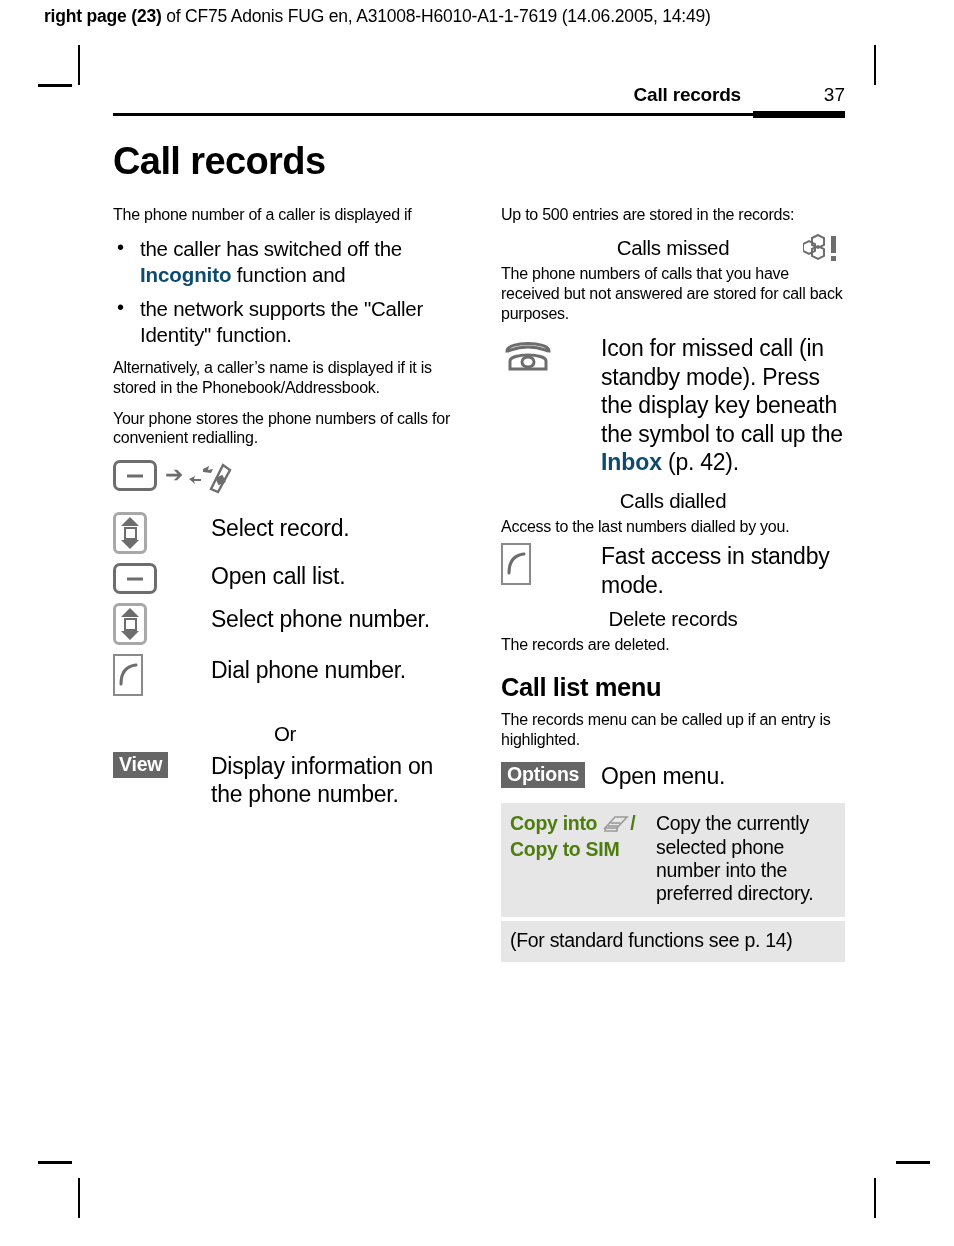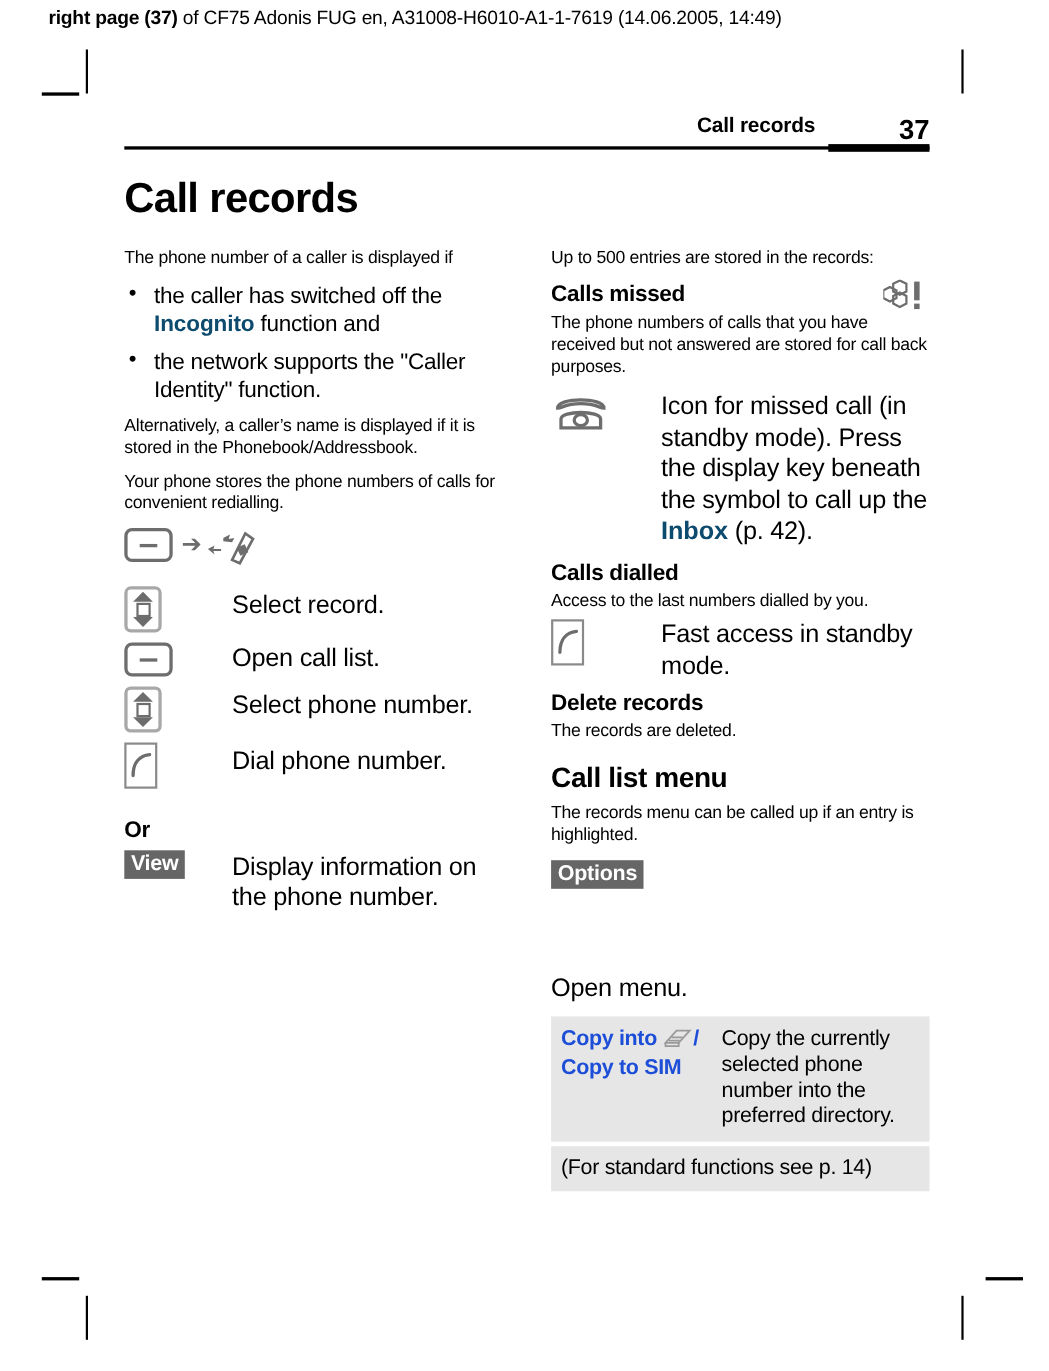--- a/index.html
+++ b/index.html
@@ -48,43 +48,43 @@
     transform-origin: right top;
     transform: rotate(90deg);
     width: 620px;
     text-align: left;
   }
 
   
   .page {
     position: absolute;
     left: 113px;
-    top: 100px;
+    top: 80px;
     width: 732px;
   }
 
   
   .page-header {
     position: relative;
     height: 36px;
   }
   .header-title {
     position: absolute;
     right: 104px;
     top: 4px;
     font-size: 19px;
     font-weight: bold;
     letter-spacing: -0.2px;
   }
   .header-page-no {
     position: absolute;
     right: 0px;
     top: 4px;
-    font-size: 25px;
-    font-weight: bold;
+    font-size: 19px;
+    font-weight: normal;
   }
   .header-rule {
     position: absolute;
     left: 0;
     top: 33px;
     width: 732px;
     height: 3px;
     background: #000;
   }
   .header-rule-thick {
@@ -114,24 +114,25 @@
   .col { width: 344px; }
 
   p, .para {
     margin: 0 0 11px 0;
     font-size: 16px;
     line-height: 1.24;
     letter-spacing: -0.25px;
   }
   .h2 {
     font-size: 20.5px;
-    font-weight: bold;
+    font-weight: normal;
     letter-spacing: -0.3px;
     margin: 8px 0 3px 0;
     line-height: 1.2;
+    text-align: center;
   }
   .h1b {
     font-size: 25.5px;
     font-weight: bold;
     letter-spacing: -0.4px;
     margin: 18px 0 8px 0;
     line-height: 1.15;
   }
   .screen {
     color: #0c4a6e;
@@ -284,21 +285,21 @@
   }
   .opt-row {
     background: #e6e6e6;
     display: flex;
     padding: 9px 9px 11px 9px;
     box-sizing: border-box;
   }
   .opt-left {
     width: 146px;
     flex: 0 0 146px;
-    color: #1d4ed8;
+    color: #4d7c0f;
     font-weight: bold;
     font-size: 19.5px;
     line-height: 1.18;
     letter-spacing: -0.3px;
   }
   .opt-right {
     font-size: 19.5px;
     line-height: 1.2;
     letter-spacing: -0.3px;
   }
@@ -308,21 +309,21 @@
     padding: 8px 9px 10px 9px;
     font-size: 19.5px;
     letter-spacing: -0.3px;
   }
   .addrbook-icon { display: inline-block; vertical-align: -3px; margin: 0 1px; }
 </style>
 </head>
 <body>
 
 <div class="print-line">
-  <b>right page (37)</b><span> of CF75 Adonis FUG en, A31008-H6010-A1-1-7619 (14.06.2005, 14:49)</span>
+  <b>right page (23)</b><span> of CF75 Adonis FUG en, A31008-H6010-A1-1-7619 (14.06.2005, 14:49)</span>
 </div>
 
 <div class="crop v" style="left:78px; top:45px;"></div>
 <div class="crop h" style="left:38px; top:84px;"></div>
 <div class="crop v" style="left:874px; top:45px;"></div>
 <div class="crop v" style="left:78px; top:1178px;"></div>
 <div class="crop h" style="left:38px; top:1161px;"></div>
 <div class="crop v" style="left:874px; top:1178px;"></div>
 <div class="crop h" style="left:896px; top:1161px;"></div>
 
@@ -473,21 +474,21 @@
         </div>
         <div class="keydesc" style="padding-top:0">Fast access in standby mode.</div>
       </div>
 
       <div class="h2" style="">Delete records</div>
       <p>The records are deleted.</p>
 
       <h2 class="h1b">Call list menu</h2>
       <p>The records menu can be called up if an entry is highlighted.</p>
 
-      <div class="keyrow right" style="margin-bottom:0;flex-direction:column;">
+      <div class="keyrow right" style="margin-bottom:0;">
         <div class="keycell" style="width:100px;flex:0 0 100px;">
           <span class="displaykey">Options</span>
         </div>
         <div class="keydesc" style="padding-top:1px">Open menu.</div>
       </div>
 
       <div class="opt-table">
         <div class="opt-row">
           <div class="opt-left">
             <span>Copy into</span>

